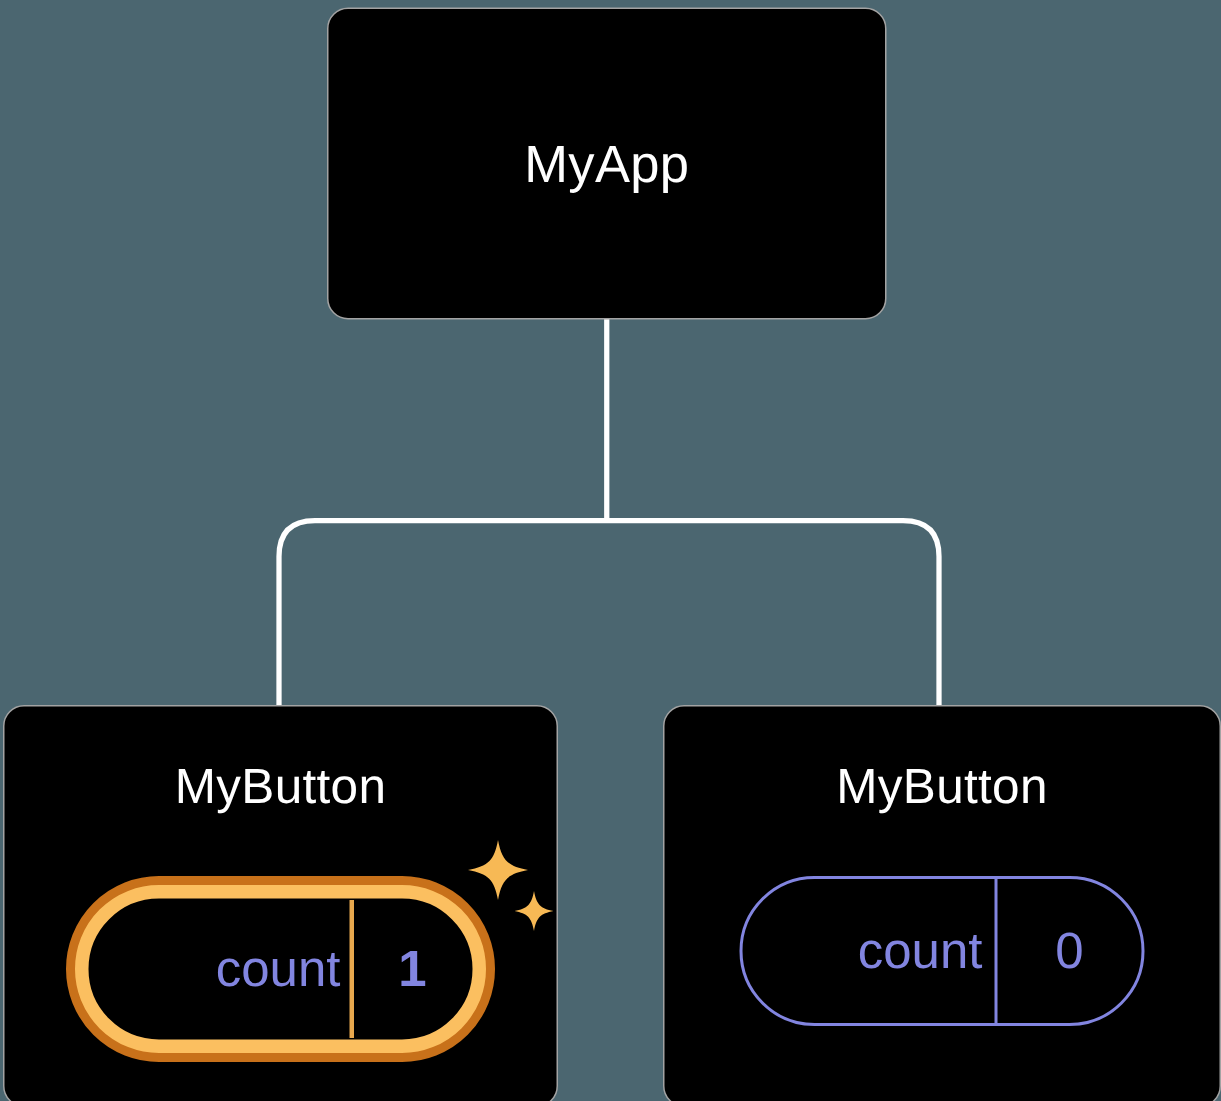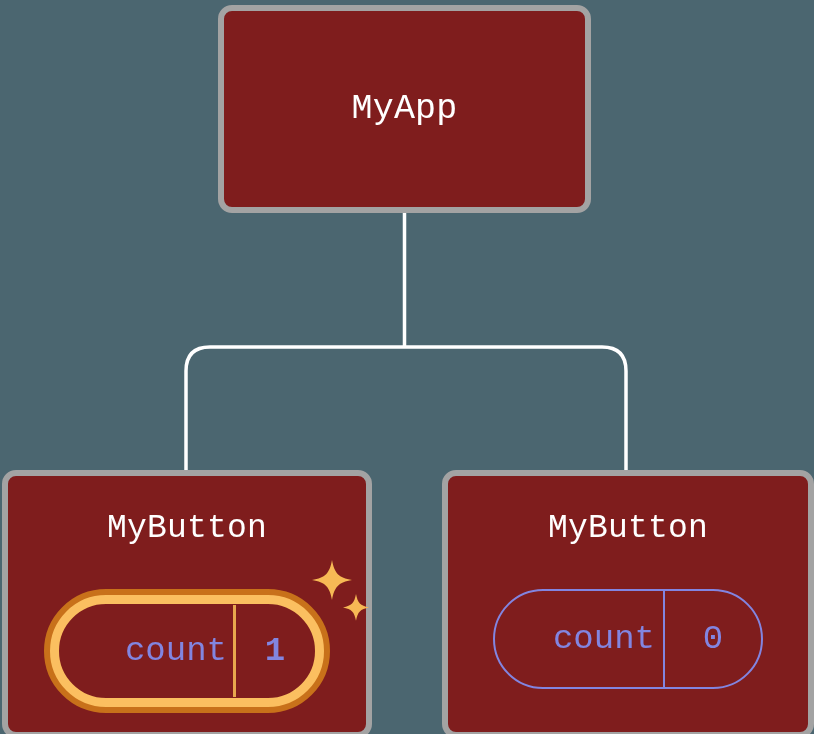--- a/index.html
+++ b/index.html
@@ -27,27 +27,26 @@
     top: 0;
     width: 814px;
     height: 734px;
     pointer-events: none;
   }
 
   
   .node {
     position: absolute;
     box-sizing: border-box;
-    background: #7f1d1d;
-    border: 6px solid #a3a3a3;
+    background: #000000;
+    border: 1px solid #a3a3a3;
     border-radius: 14px;
     display: flex;
     flex-direction: column;
     align-items: center;
-    font-family: Liberation Mono, monospace;
   }
   .node-root {
     left: 218px;
     top: 5px;
     width: 373px;
     height: 208px;
     justify-content: center;
   }
   .node-child-left {
     left: 2px;

